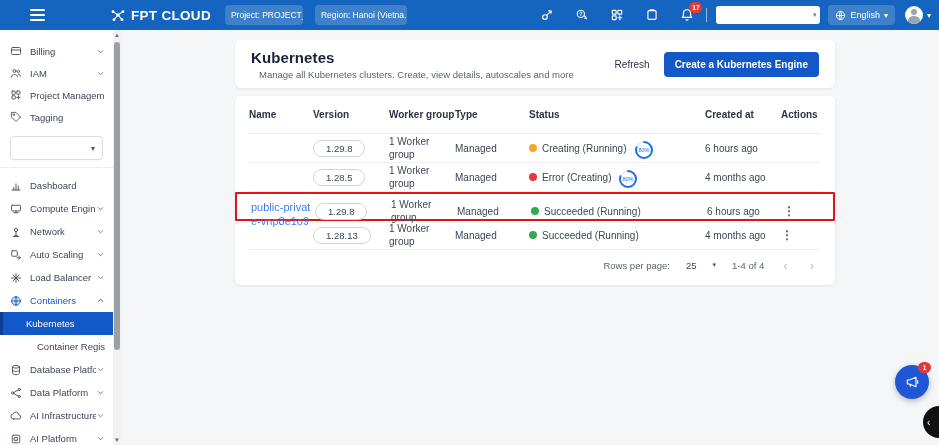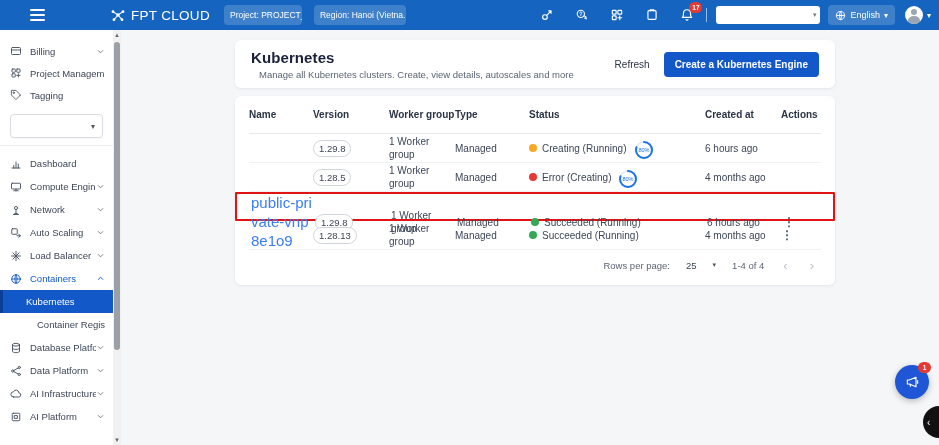--- a/index.html
+++ b/index.html
@@ -10,21 +10,21 @@
     --c-topbar:#1565C0; --c-primary:#1258C9; --c-link:#3C7DF5; --c-hl:#E01414;
   }
 
   
   .topbar{ position:absolute; left:0; top:0; width:939px; height:30px;
     background:var(--c-topbar); display:flex; align-items:center; color:#fff; z-index:5;}
   .hamburger{ margin-left:30px; width:24px; height:20px; display:flex; flex-direction:column;
     justify-content:center; gap:3px; cursor:pointer;}
   .hamburger span{ display:block; width:15px; height:2px; background:#fff; border-radius:1px;}
   .brand{ display:flex; align-items:center; gap:5px; margin-left:56px; }
-  .brand-text{ font-weight:normal; font-size:13.5px; letter-spacing:.3px; }
+  .brand-text{ font-weight:bold; font-size:13.5px; letter-spacing:.3px; }
   .tb-select{ display:flex; align-items:center; justify-content:space-between;
     background:rgba(255,255,255,.18); border-radius:4px; height:20px; padding:0 6px;
     font-size:8.5px; white-space:nowrap; overflow:hidden; cursor:pointer;}
   #project-select{ width:78px; margin-left:14px;}
   #region-select{ width:92px; margin-left:12px;}
   .tb-spacer{ flex:1; }
   .tb-icons{ display:flex; align-items:center; gap:19px; }
   .tb-icon{ width:16px; height:16px; position:relative; cursor:pointer; display:flex;
     align-items:center; justify-content:center;}
   .badge{ position:absolute; top:-5px; right:-7px; background:#e53935; color:#fff;
@@ -87,23 +87,23 @@
     font-family:"Liberation Sans", sans-serif;}
 
   #table-card{ left:235px; top:96px; width:600px; height:189px; padding:0 14px;}
   .t-grid{ display:grid; grid-template-columns:64px 76px 66px 74px 176px 76px 40px;
     align-items:center;}
   .t-head{ height:38px; border-bottom:1px solid #e8eaee; font-size:10px; font-weight:bold;
     color:#2b3445;}
   .t-row{ height:29px; border-bottom:1px solid #f0f1f4; font-size:10px; color:#3c4657;}
   .t-row.highlighted{ border:2px solid var(--c-hl); margin:0 -14px; padding:0 14px;
     border-radius:1px;}
-  .cell-name a{ color:var(--c-link); text-decoration:none; font-size:15px; line-height:1.25;
-    display:inline-block; word-break:break-all; cursor:pointer;}
-  .chip{ display:inline-block; border:1px solid #cfd4da; border-radius:11px; padding:2px 5px;
+  .cell-name a{ color:var(--c-link); text-decoration:none; font-size:11px; line-height:1.25;
+    display:inline-block; word-break:break-all; cursor:pointer;margin-top:7px;}
+  .chip{ display:inline-block; border:1px solid #cfd4da; border-radius:11px; padding:2px 12px;
     font-size:9.5px; color:#3c4657; background:#fff;}
   .cell-worker{ line-height:1.3; padding-right:14px;}
   .cell-status{ display:flex; align-items:center; gap:5px;text-align:right;}
   .status-dot{ width:8px; height:8px; border-radius:50%; flex:none;}
   .status-label{ white-space:nowrap;}
   .progress-ring{ margin-left:2px; margin-top:6px; flex:none;}
   .actions-btn{ font-size:12px; font-weight:bold; color:#4b5563; cursor:pointer;
     text-align:center; letter-spacing:0; line-height:1;}
   .t-footer{ height:30px; display:flex; align-items:center; justify-content:flex-end;
     gap:16px; font-size:9.5px; color:#5b6472; padding-right:4px;}
@@ -205,20 +205,34 @@
 <aside class="sidebar">
   <div id="side-top">
       <div class="side-item">
         <span class="s-ico">
           <svg width="12" height="12" viewBox="0 0 24 24" fill="none" stroke="currentColor" stroke-width="1.9" stroke-linecap="round" stroke-linejoin="round">
             <rect x="3" y="5" width="18" height="14" rx="2"></rect>
             <path d="M3 10h18"></path>
           </svg>
         </span>
         <span class="s-label">Billing</span>
+        <span class="s-chev"><svg width="9" height="9" viewBox="0 0 24 24" fill="none" stroke="currentColor" stroke-width="2.4" stroke-linecap="round" stroke-linejoin="round">
+            <path d="M6 9.5l6 6 6-6"></path>
+          </svg></span>
+      </div>
+      <div class="side-item">
+        <span class="s-ico">
+          <svg width="12" height="12" viewBox="0 0 24 24" fill="none" stroke="currentColor" stroke-width="1.9" stroke-linecap="round" stroke-linejoin="round">
+            <circle cx="9" cy="8" r="3"></circle>
+            <path d="M3 20c0-3.3 2.7-5 6-5s6 1.7 6 5"></path>
+            <circle cx="17" cy="9" r="2.2"></circle>
+            <path d="M17 14.5c2.2.3 4 1.6 4 3.5"></path>
+          </svg>
+        </span>
+        <span class="s-label">IAM</span>
         <span class="s-chev"><svg width="9" height="9" viewBox="0 0 24 24" fill="none" stroke="currentColor" stroke-width="2.4" stroke-linecap="round" stroke-linejoin="round">
             <path d="M6 9.5l6 6 6-6"></path>
           </svg></span>
       </div>
       <div class="side-item">
         <span class="s-ico">
           <svg width="12" height="12" viewBox="0 0 24 24" fill="none" stroke="currentColor" stroke-width="1.9" stroke-linecap="round" stroke-linejoin="round">
             <rect x="4" y="4" width="6.5" height="6.5" rx="1"></rect>
             <rect x="13.5" y="4" width="6.5" height="6.5" rx="1"></rect>
             <rect x="4" y="13.5" width="6.5" height="6.5" rx="1"></rect>

